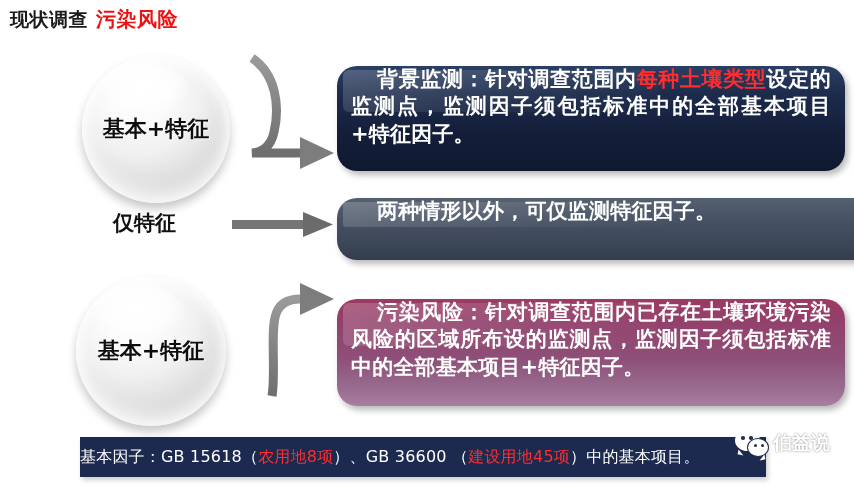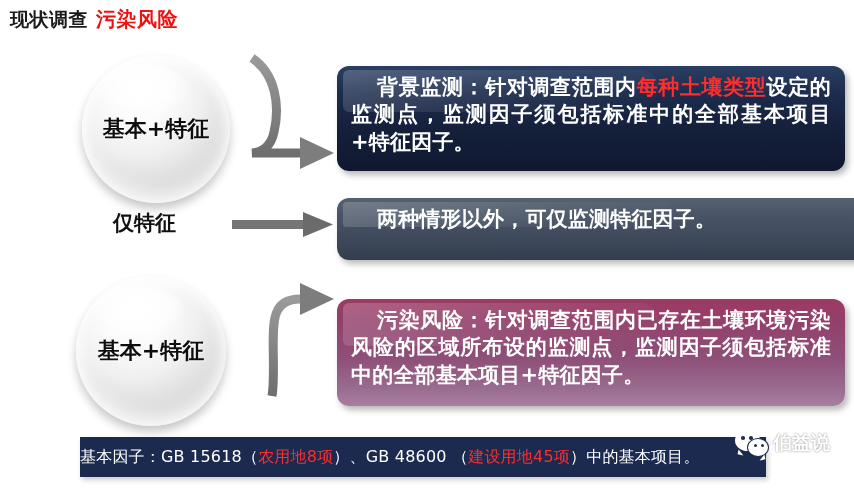--- a/index.html
+++ b/index.html
@@ -103,23 +103,23 @@
     left: 0;
     top: 0;
     width: 854px;
     height: 489px;
     pointer-events: none;
   }
 
   
   .callout {
     position: absolute;
-    border-radius: 12px;
+    border-radius: 20px;
     box-sizing: border-box;
-    padding: 8px 14px 10px 14px;
+    padding: 0 14px 10px 14px;
     color: #ffffff;
     font-weight: bold;
     line-height: 1.30;
     letter-spacing: 0.2px;
     box-shadow: 3px 4px 6px rgba(0,0,0,0.28);
     overflow: hidden;
   }
   .callout::after {
     content: "";
     position: absolute;
@@ -312,21 +312,21 @@
   <span class="txt">两种情形以外，可仅监测特征因子。</span>
 </div>
 
 <div class="callout" id="box-risk">
   <span class="txt">污染风险：针对调查范围内已存在土壤环境污染风险的区域所布设的监测点，监测因子须包括标准中的全部基本项目+特征因子。</span>
 </div>
 
 <div id="bottom-bar">
   <span>基本因子：GB 15618（</span>
     <span class="red-em">农用地8项</span>
-    <span>）、GB 48600 （</span>
+    <span>）、GB 36600 （</span>
     <span class="red-em">建设用地45项</span>
     <span>）中的基本项目。</span>
 </div>
 
 <div id="watermark">
   <div id="wechat-glyph">
     <div class="bubble-big"></div>
     <div class="bubble-small"></div>
     <div class="eye e1"></div>
     <div class="eye e2"></div>

